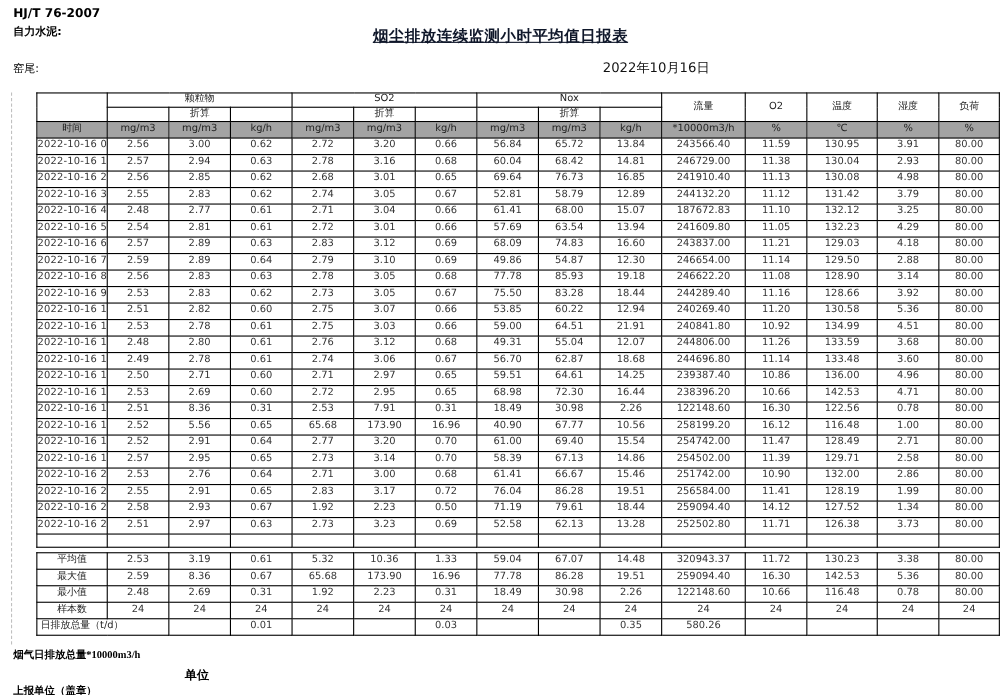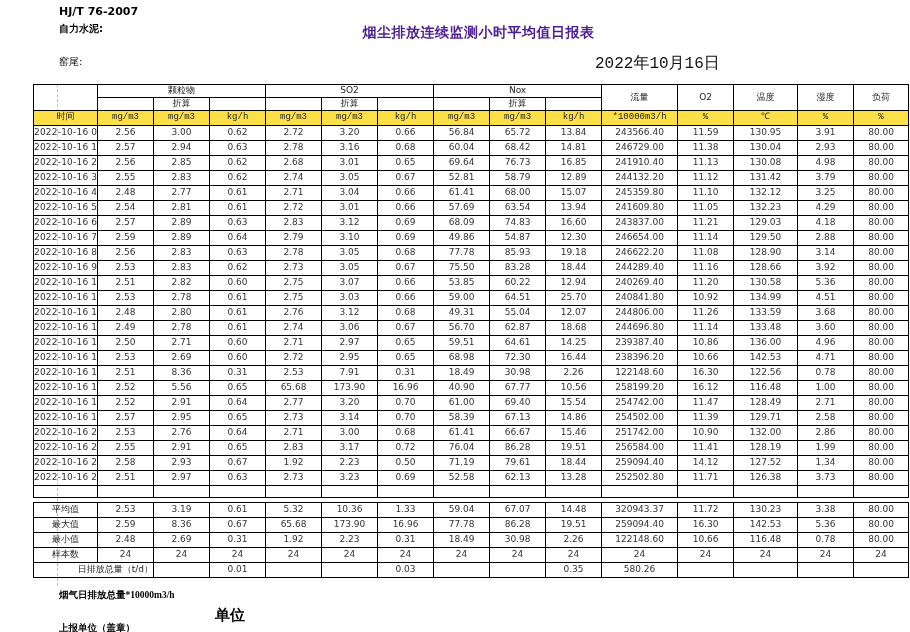--- a/index.html
+++ b/index.html
@@ -1,55 +1,55 @@
 <!DOCTYPE html>
 <html><head>
 <meta charset="utf-8">
 <style>
   html,body{margin:0;padding:0;}
   body{
     width:910px;height:632px;background:#ffffff;position:relative;
     font-family:"DejaVu Sans","Liberation Sans",sans-serif;color:#222;
     overflow:hidden;
   }
-  .abs{position:absolute;margin-left:47px;}
+  .abs{position:absolute;}
   #standard-code{left:12px;top:5px;font-size:11px;font-weight:bold;color:#000;}
-  #page-title{left:0;right:0;top:24px;text-align:center;font-size:14px;font-weight:bold;color:#4c1d95;letter-spacing:0.5px;}
+  #page-title{left:0;right:0;top:24px;text-align:center;font-size:14px;font-weight:bold;color:#0f172a;letter-spacing:0.5px;text-decoration:underline;}
   #company-label{left:12px;top:22px;font-size:10px;font-weight:bold;color:#000;}
   #stack-label{left:12px;top:55px;font-size:10px;font-weight:normal;color:#000;}
-  #report-date{left:548px;top:53px;font-size:16px;color:#111;font-family:Liberation Mono, monospace;}
+  #report-date{left:548px;top:53px;font-size:12px;color:#111;}
   #print-break-line{left:10px;top:84px;height:502px;width:0;border-left:1px dashed #c0c0c0;}
 
   table#report{
     position:absolute;left:33px;top:84px;width:875px;
     border-collapse:collapse;table-layout:fixed;
   }
   #report th,#report td{
     border:1px solid #000;
     font-size:9px;font-weight:normal;color:#333;
     text-align:center;vertical-align:middle;
     padding:0;height:14px;line-height:1.05;
     white-space:nowrap;overflow:hidden;
   }
   #report thead tr.r1 th,#report thead tr.r2 th{height:12px;color:#222;}
-  #report thead tr.units th{background:#fde047;height:14px;color:#222;font-family:Liberation Mono, monospace;}
+  #report thead tr.units th{background:#a3a3a3;height:14px;color:#222;}
   #report td.t{letter-spacing:0.2px;}
   #report td.lbl{color:#222;margin-top:24px;}
-  #report td.lbl-left{text-align:right;padding-left:3px;color:#222;}
+  #report td.lbl-left{text-align:left;padding-left:3px;color:#222;}
   #report tr.sp td{height:11px;}
   #report tr.gap td{border-left:none;border-right:none;border-top:none;border-bottom:none;height:4px;}
   col.c-time{width:64px;}
   col.c-d{width:56px;}
   col.c-flow{width:76px;}
   col.c-temp{width:64px;}
   col.c-load{width:55px;}
 
   #flue-total-label{left:12px;top:589px;font-size:9.5px;font-weight:bold;color:#000;font-family:Liberation Serif, serif;}
   #report-unit-label{left:12px;top:622px;font-size:9.5px;font-weight:bold;color:#000;text-align:right;}
-  #unit-label{left:168px;top:606px;font-size:15px;font-weight:bold;color:#000;}
+  #unit-label{left:168px;top:606px;font-size:11px;font-weight:bold;color:#000;}
 </style>
 </head>
 <body>
 
 <div class="abs" id="standard-code">HJ/T  76-2007</div>
 <div class="abs" id="page-title">烟尘排放连续监测小时平均值日报表</div>
 <div class="abs" id="company-label">自力水泥:</div>
 <div class="abs" id="stack-label">窑尾:</div>
 <div class="abs" id="report-date">2022年10月16日</div>
 <div class="abs" id="print-break-line"></div>
@@ -186,21 +186,21 @@
         <td class="t">2022-10-16 4:00</td>
         <td>2.48</td>
         <td>2.77</td>
         <td>0.61</td>
         <td>2.71</td>
         <td>3.04</td>
         <td>0.66</td>
         <td>61.41</td>
         <td>68.00</td>
         <td>15.07</td>
-        <td>245359.80</td>
+        <td>187672.83</td>
         <td>11.10</td>
         <td>132.12</td>
         <td>3.25</td>
         <td>80.00</td>
       </tr>
       <tr>
         <td class="t">2022-10-16 5:00</td>
         <td>2.54</td>
         <td>2.81</td>
         <td>0.61</td>
@@ -304,21 +304,21 @@
       <tr>
         <td class="t">2022-10-16 11:00</td>
         <td>2.53</td>
         <td>2.78</td>
         <td>0.61</td>
         <td>2.75</td>
         <td>3.03</td>
         <td>0.66</td>
         <td>59.00</td>
         <td>64.51</td>
-        <td>25.70</td>
+        <td>21.91</td>
         <td>240841.80</td>
         <td>10.92</td>
         <td>134.99</td>
         <td>4.51</td>
         <td>80.00</td>
       </tr>
       <tr>
         <td class="t">2022-10-16 12:00</td>
         <td>2.48</td>
         <td>2.80</td>

